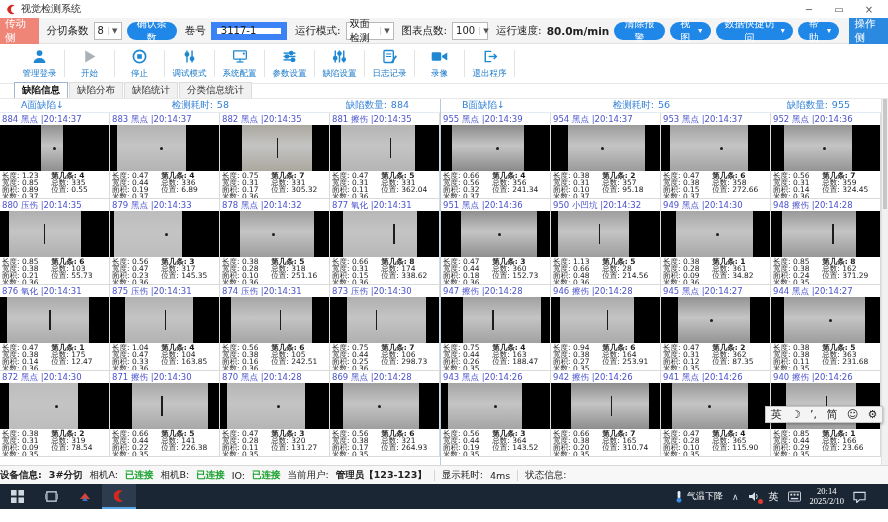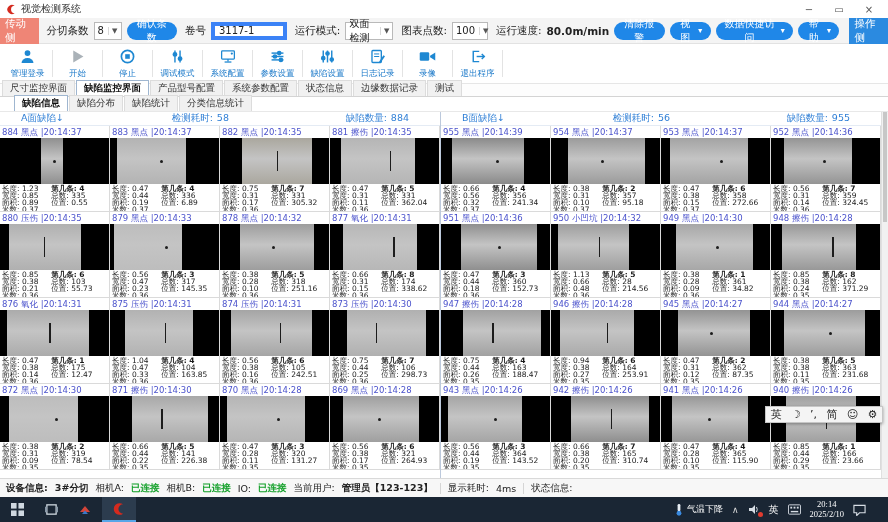--- a/index.html
+++ b/index.html
@@ -13,28 +13,28 @@
   .win-btn { width:26px; height:14px; display:flex; align-items:center; justify-content:center; font-size:10px; color:#555; cursor:default; }
 
   
   .controlbar { height:26px; background:#f4f4f4; border-bottom:1px solid #e2e2e2; display:flex; align-items:center; gap:5px; padding-right:0; font-size:10.5px; color:#222; }
   .side-btn { height:26px; min-width:38px; display:flex; align-items:center; justify-content:center; color:#fff; font-size:10.5px; padding:0 5px; }
   .side-left { background:#ef8576; }
   .side-right { background:#2b8ae0; margin-left:0; }
   .ctl-label { white-space:nowrap; margin-left:3px; }
   .combo { background:#fff; border:1px solid #b9b9b9; height:18px; display:flex; align-items:center; padding:0 3px; gap:4px; font-size:10px; }
   .combo .arr { font-size:7px; color:#555; border-left:1px solid #d8d8d8; padding-left:3px; }
-  .text-input { background:#fff; border:4px solid #3b82f6; height:18px; padding:0 4px; font-size:10px; display:flex; align-items:center; }
+  .text-input { background:#fff; border:6px solid #3b82f6; height:18px; padding:0 4px; font-size:10px; display:flex; align-items:center; }
   .blue-btn { background:#1f87e8; color:#fff; border:none; height:18px; padding:0 7px; font-size:10px; display:flex; align-items:center; gap:3px; border-radius:9px; }
   .blue-btn .caret { font-size:7px; }
   .speed-val { font-weight:bold; }
   .ctl-spacer { flex:1; }
 
   
-  .iconbar { height:40px; background:#fff; border-bottom:1px solid #e6e6e6; display:flex; align-items:stretch; padding-left:4px; }
+  .iconbar { height:40px; background:#fff; border-bottom:1px solid #e6e6e6; display:flex; align-items:stretch; padding-left:16px; }
   .icon-item { width:47px; display:flex; flex-direction:column; align-items:center; justify-content:center; gap:2px; cursor:default; }
   .icon-item .icon { height:18px; display:flex; align-items:center; }
   .icon-label { font-size:8.5px; color:#1b79c9; white-space:nowrap; }
   .icon-divider { width:1px; background:#e3e3e3; margin:6px 1px; }
 
   
   .maintabs { height:13px; display:flex; align-items:flex-end; background:#fdfdfd; border-bottom:1px solid #d4d4d4; padding-left:2px; font-size:9.5px; }
   .subtabs { height:15px; display:flex; align-items:flex-end; background:#fff; padding-left:14px; font-size:9.5px; border-bottom:1px solid #e8e8e8; }
   .tab { padding:1px 7px 1px; color:#333; background:#f1f1f1; border:1px solid #dcdcdc; border-bottom:none; margin-right:1px; white-space:nowrap; cursor:default; }
   .tab.active { background:#fff; border-color:#9fb6d0; font-weight:bold; color:#111; }
@@ -53,21 +53,21 @@
   .cell-img { height:46px; background:#000; position:relative; }
   .cell-strip { position:absolute; top:0; bottom:0; }
   .cell-defect { position:absolute; background:#1c1c1c; }
   .cell-meta { position:relative; font-size:7.5px; line-height:7px; color:#1a1a1a; padding:1px 2px; }
   .meta-left span { display:block; }
   .meta-right { position:absolute; left:47%; top:1px; }
   .meta-right span { display:block; }
   .meta-right .strip-line { font-weight:bold; }
 
   
-  .statusbar { height:19px; background:#f7f7f7; border-top:1px solid #d9d9d9; display:flex; align-items:center; gap:7px; font-size:9.5px; padding:0 6px; color:#222; }
+  .statusbar { height:19px; background:#f7f7f7; border-top:1px solid #d9d9d9; display:flex; align-items:center; gap:7px; font-size:9.5px; padding:0 0; color:#222; }
   .sb-bold { font-weight:bold; }
   .sb-green { color:#14a02a; font-weight:bold; }
   .sb-div { width:1px; height:11px; background:#d5d5d5; }
 
   
   .taskbar { height:25px; background:#1a2634; display:flex; align-items:stretch; color:#e8e8e8; }
   .tb-btn { width:34px; display:flex; align-items:center; justify-content:center; }
   .tb-app-active { background:#2c3c4e; border-bottom:2px solid #58a6e8; }
   .tb-right { margin-left:auto; display:flex; align-items:center; gap:9px; padding-right:4px; font-size:9px; }
   .tb-weather { display:flex; align-items:center; gap:4px; color:#fff; }
@@ -252,29 +252,20 @@
             <path d="M12,4 H5 V16 H12"></path>
             <line x1="9" y1="10" x2="18" y2="10"></line>
             <polyline points="15,7 18,10 15,13"></polyline>
           </svg>
         </span>
         <span class="icon-label">退出程序</span>
       </div>
       <div class="icon-divider"></div>
     </div>
 
-  <div class="maintabs">
-      <div class="tab">尺寸监控界面</div>
-      <div class="tab active">缺陷监控界面</div>
-      <div class="tab">产品型号配置</div>
-      <div class="tab">系统参数配置</div>
-      <div class="tab">状态信息</div>
-      <div class="tab">边缘数据记录</div>
-      <div class="tab">测试</div>
-    </div>
 
   <div class="subtabs">
       <div class="tab active">缺陷信息</div>
       <div class="tab">缺陷分布</div>
       <div class="tab">缺陷统计</div>
       <div class="tab">分类信息统计</div>
     </div>
 
   <div class="content">
     <section class="panel">

